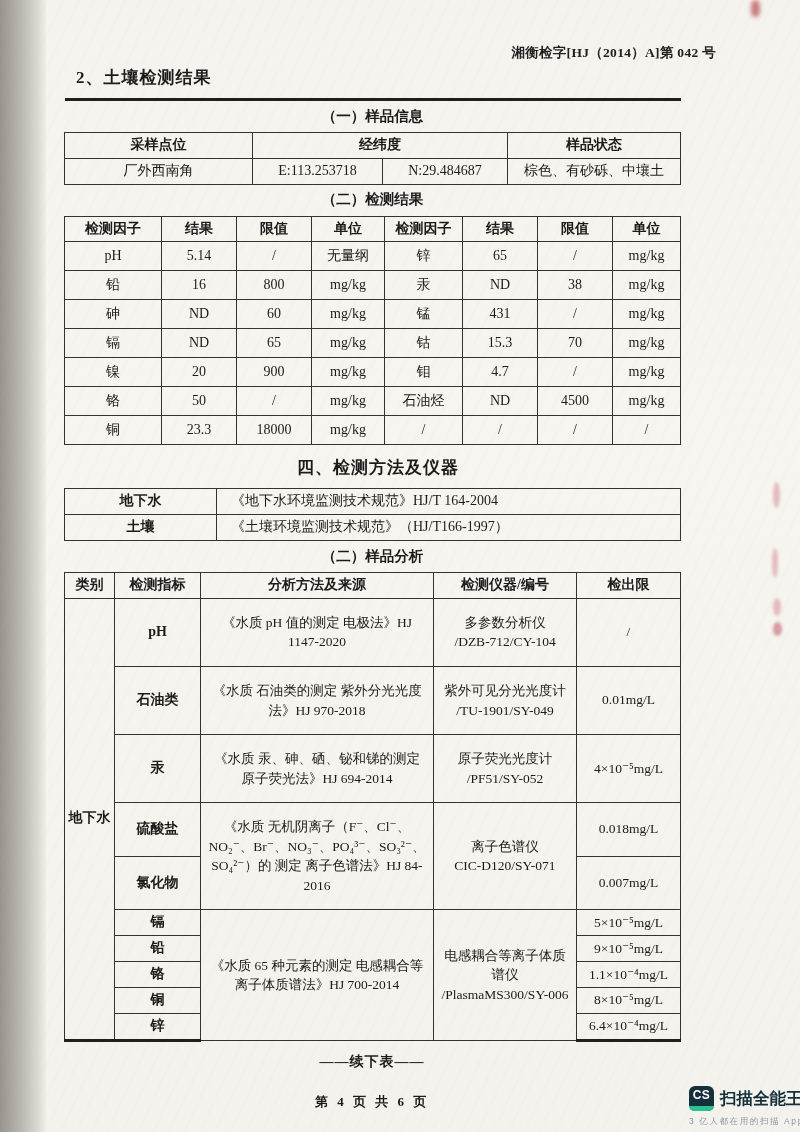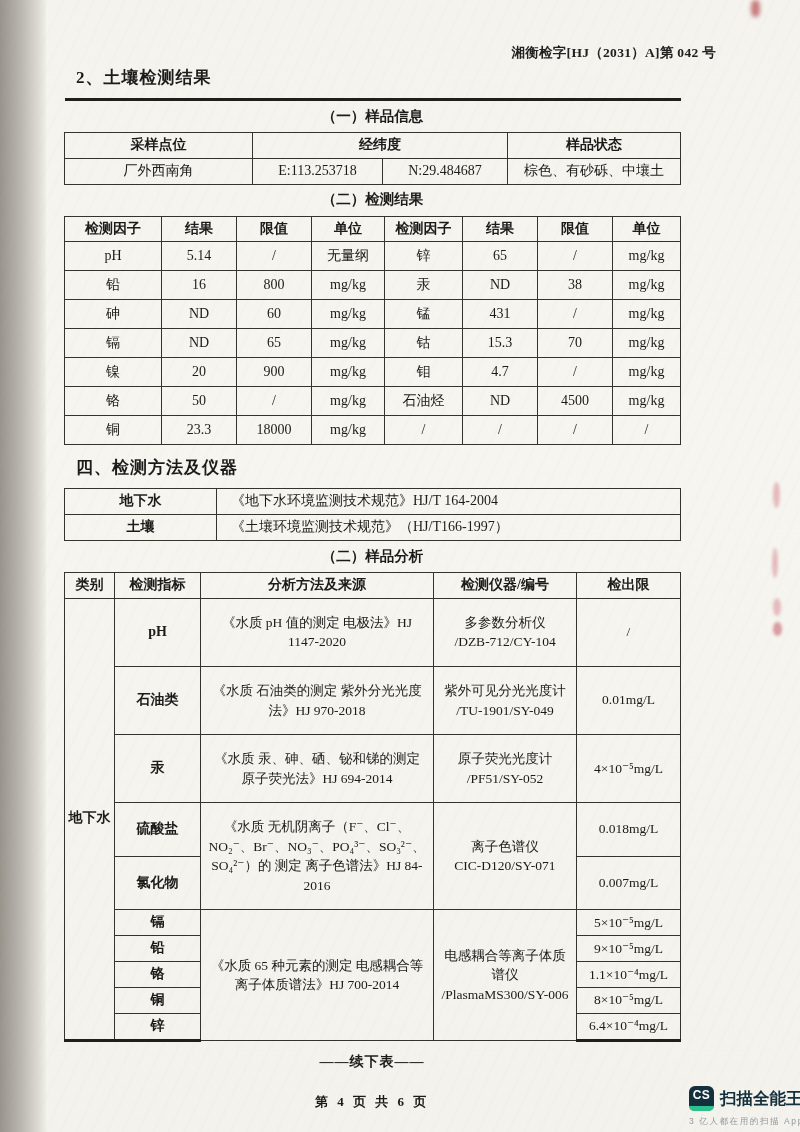--- a/index.html
+++ b/index.html
@@ -15,21 +15,21 @@
   .scan-texture{
     position:absolute;inset:0;pointer-events:none;opacity:.35;
     background:repeating-linear-gradient(115deg,rgba(190,188,180,.10) 0 3px,rgba(255,255,255,0) 3px 14px);
   }
   .doc-number{
     position:absolute;top:44px;right:84px;font-size:13.5px;font-weight:bold;
     letter-spacing:.3px;color:#22211f;
   }
   .content{position:absolute;left:64px;top:66px;width:616px;}
   .sec-heading{font-weight:bold;font-size:17px;margin:0 0 9px 12px;letter-spacing:1px;}
-  .sec-heading.second{margin-top:11px;}
+  .sec-heading.second{margin-top:11px;text-align:center;}
   table{border-collapse:collapse;table-layout:fixed;width:616px;}
   td,th{border:1.3px solid #35332f;text-align:center;vertical-align:middle;
     font-size:14px;padding:3px 3px;line-height:1.35;overflow:hidden;}
   th{font-weight:bold;}
   .title-row td{border-left:none;border-right:none;font-weight:bold;font-size:14.5px;height:25px;}
   .bt-thick{border-top:3px solid #211f1c !important;}
   .bb-thick{border-bottom:3px solid #211f1c !important;}
   .no-top{border-top:none;}
   .r29 td{height:22px;}
   .remark-text{text-align:left;padding:4px 10px;line-height:1.5;font-size:14px;}
@@ -59,21 +59,21 @@
   .cs-name{font-size:16.5px;font-weight:bold;color:#14303c;white-space:nowrap;}
   .cs-tagline{font-size:8.5px;color:#90989d;letter-spacing:1.6px;margin-top:5px;white-space:nowrap;}
 </style>
 </head>
 <body>
 
 <div class="page">
   <div class="scan-left-edge"></div>
   <div class="scan-texture"></div>
 
-  <div class="doc-number">湘衡检字[HJ（2031）A]第 042 号</div>
+  <div class="doc-number">湘衡检字[HJ（2014）A]第 042 号</div>
 
   <div class="content">
 
     <div class="sec-heading">2、土壤检测结果</div>
 
     <table>
       <colgroup>
           <col style="width:188px">
           <col style="width:130px">
           <col style="width:125px">

